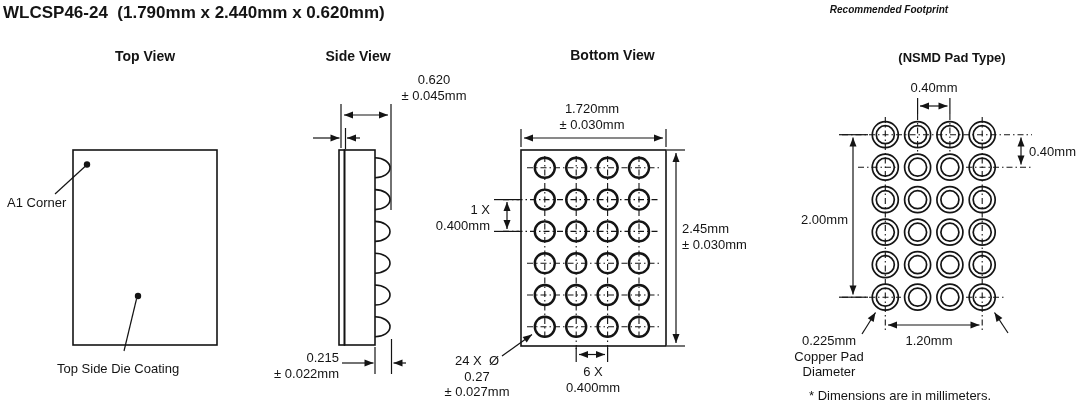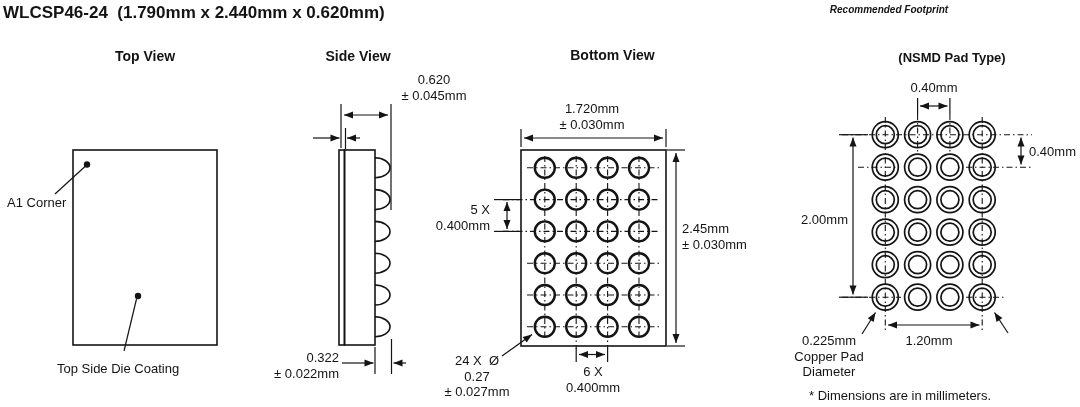--- a/index.html
+++ b/index.html
@@ -210,28 +210,28 @@
   <div class="lbl hdr c" style="left:358px;top:49px;">Side View</div>
   <div class="lbl hdr c" style="left:592px;top:48px;padding-left:41px;">Bottom View</div>
   <div class="lbl fphdr c" style="left:889px;top:2px;">Recommended Footprint</div>
   <div class="lbl sub c" style="left:952px;top:50px;">(NSMD Pad Type)</div>
 
   <div class="lbl" style="left:7px;top:195px;">A1 Corner</div>
   <div class="lbl" style="left:57px;top:361px;">Top Side Die Coating</div>
 
   <div class="lbl c" style="left:386px;top:72px;margin-left:48px;">0.620
 ± 0.045mm</div>
-  <div class="lbl r" style="left:339px;top:350px;">0.322
+  <div class="lbl r" style="left:339px;top:350px;">0.215
 ± 0.022mm</div>
 
   <div class="lbl c" style="left:592px;top:101px;text-align:center;">1.720mm
 ± 0.030mm</div>
   <div class="lbl" style="left:682px;top:221px;">2.45mm
 ± 0.030mm</div>
-  <div class="lbl r" style="left:490px;top:202px;">5 X
+  <div class="lbl r" style="left:490px;top:202px;">1 X
 0.400mm</div>
   <div class="lbl c" style="left:593px;top:364px;">6 X
 0.400mm</div>
   <div class="lbl c" style="left:477px;top:353px;">24 X  Ø
 0.27
 ± 0.027mm</div>
 
   <div class="lbl c" style="left:934px;top:80px;">0.40mm</div>
   <div class="lbl" style="left:1029px;top:144px;">0.40mm</div>
   <div class="lbl r" style="left:848px;top:212px;">2.00mm</div>

